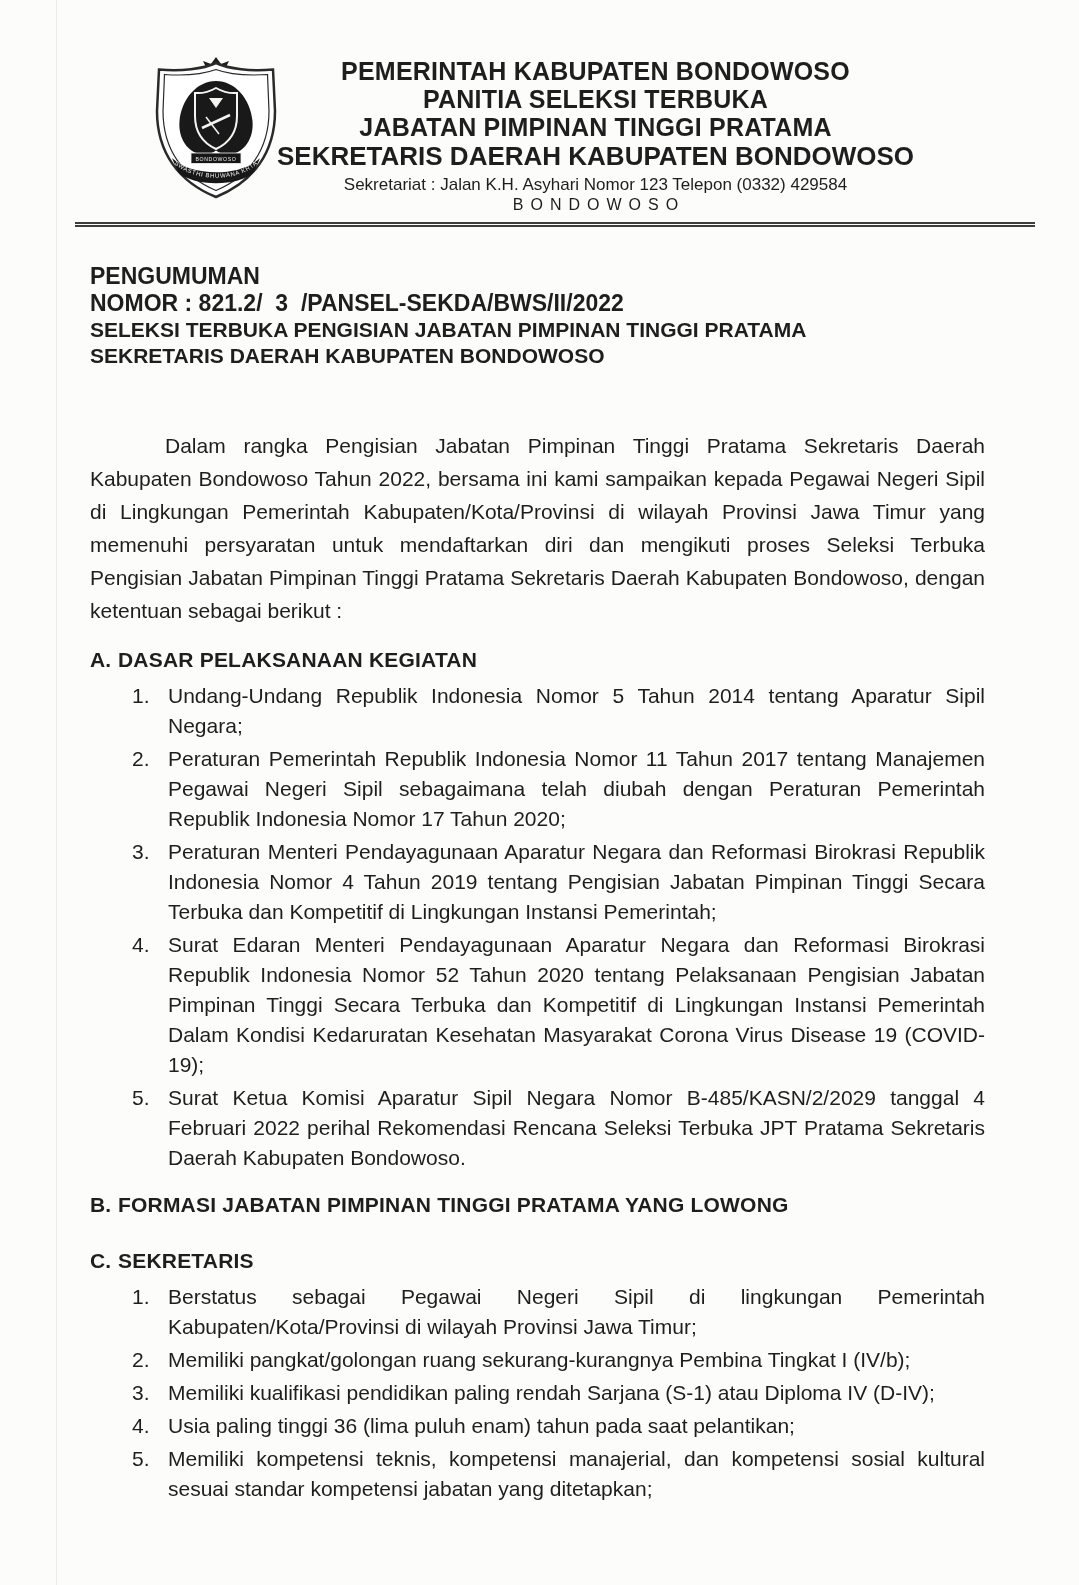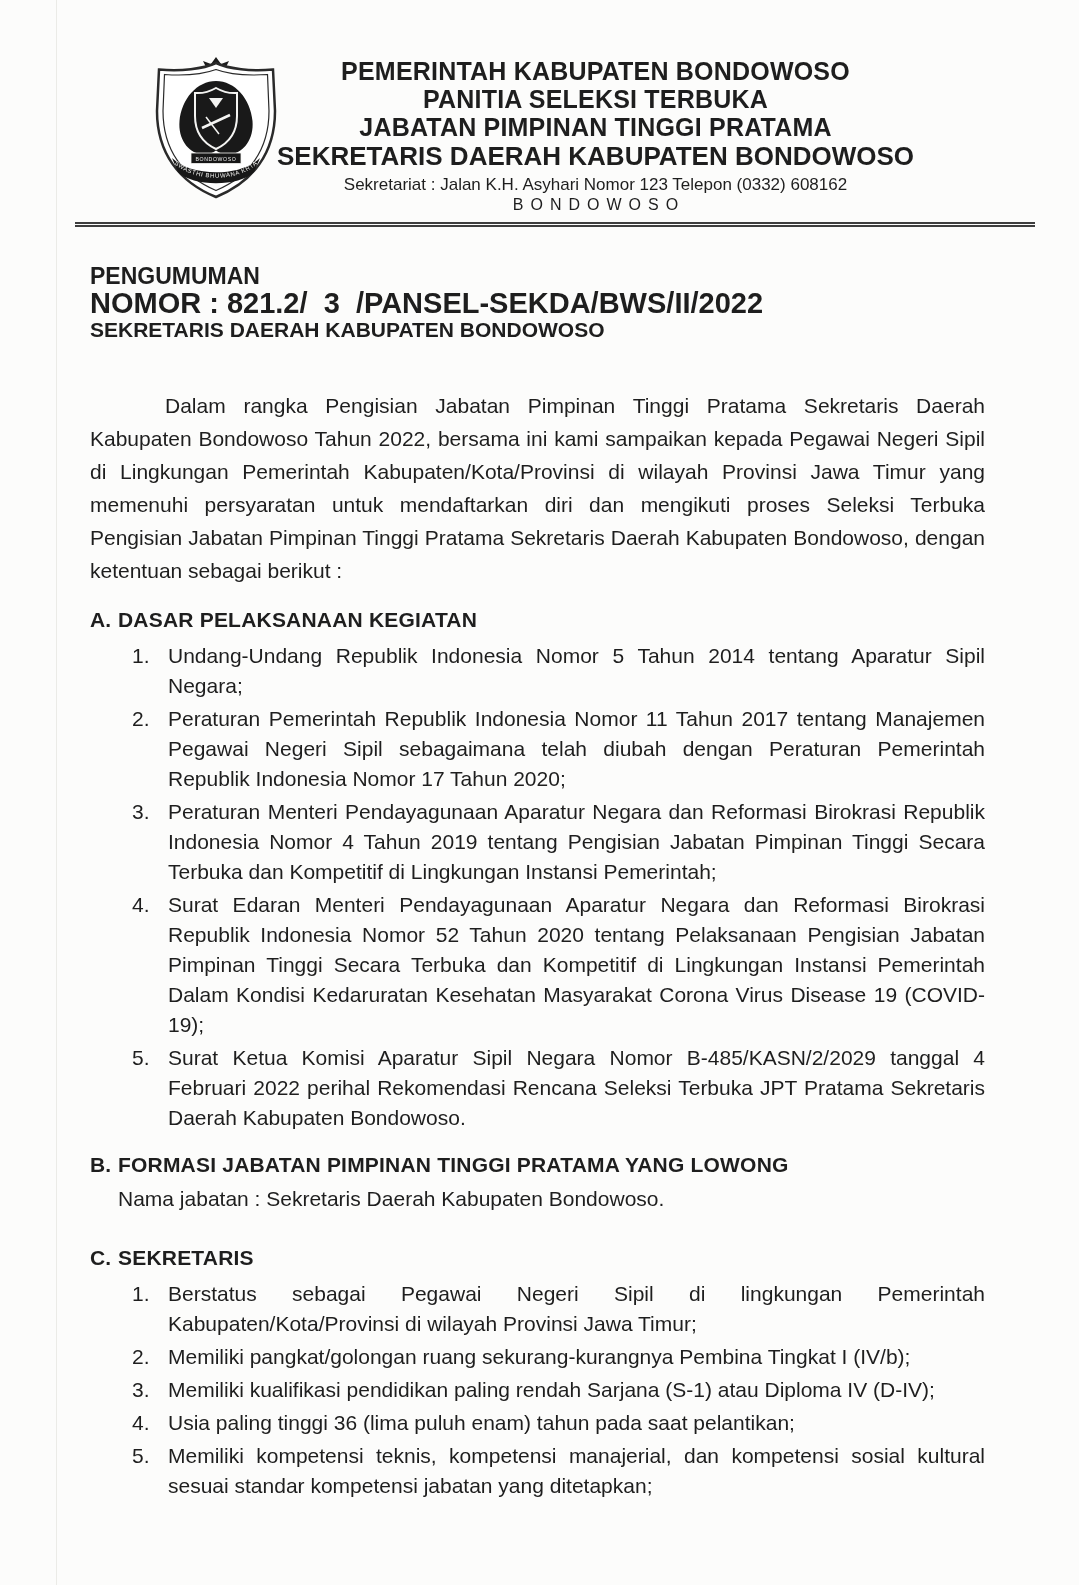--- a/index.html
+++ b/index.html
@@ -47,27 +47,27 @@
     margin-left: -15px;
     width: 960px;
     height: 1px;
     border-top: 2px solid #3d3d3d;
     border-bottom: 2px solid #3d3d3d;
   }
 
   
   .doc-title { margin-top: 36px; text-align: left; font-weight: bold; }
   .dt-heading { font-size: 23px; line-height: 27px; }
-  .dt-number  { font-size: 29px; line-height: 27px; white-space: pre-wrap; }
+  .dt-number  { font-size: 23px; line-height: 27px; white-space: pre-wrap; }
   .dt-about   { margin-top: 20px; font-size: 22px; line-height: 27px; }
   .dt-subject { font-size: 21px; line-height: 26px; }
 
   
   .intro {
-    margin-top: 46px;
+    margin-top: 60px;
     font-size: 21px;
     line-height: 33px;
     text-align: justify;
     text-indent: 75px;
   }
 
   .section-heading {
     display: flex;
     font-weight: bold;
     font-size: 21px;
@@ -133,30 +133,31 @@
         <text font-size="6" fill="#f2f2f0" letter-spacing="0.7" text-anchor="middle">
           <textPath href="#mottoArc" startOffset="50%">SWASTHI BHUWANA KRTA</textPath>
         </text>
       </svg>
 
       <div class="lh-text">
         <div class="lh-org">PEMERINTAH KABUPATEN BONDOWOSO</div>
         <div class="lh-committee">PANITIA SELEKSI TERBUKA</div>
         <div class="lh-position">JABATAN PIMPINAN TINGGI PRATAMA</div>
         <div class="lh-office">SEKRETARIS DAERAH KABUPATEN BONDOWOSO</div>
-        <div class="lh-secretariat">Sekretariat : Jalan K.H. Asyhari Nomor 123 Telepon (0332) 608162</div>
+        <div class="lh-secretariat">Sekretariat : Jalan K.H. Asyhari Nomor 123 Telepon (0332) 429584</div>
         <div class="lh-city">BONDOWOSO</div>
       </div>
     </div>
 
     <div class="rule"></div>
 
     <div class="doc-title">
       <div class="dt-heading">PENGUMUMAN</div>
       <div class="dt-number">NOMOR : 821.2/  3  /PANSEL-SEKDA/BWS/II/2022</div>
+      <div class="dt-subject">SELEKSI TERBUKA PENGISIAN JABATAN PIMPINAN TINGGI PRATAMA</div>
       <div class="dt-subject">SEKRETARIS DAERAH KABUPATEN BONDOWOSO</div>
     </div>
 
     <p class="intro">Dalam rangka Pengisian Jabatan Pimpinan Tinggi Pratama Sekretaris Daerah Kabupaten Bondowoso Tahun 2022, bersama ini kami sampaikan kepada Pegawai Negeri Sipil di Lingkungan Pemerintah Kabupaten/Kota/Provinsi di wilayah Provinsi Jawa Timur yang memenuhi persyaratan untuk mendaftarkan diri dan mengikuti proses Seleksi Terbuka Pengisian Jabatan Pimpinan Tinggi Pratama Sekretaris Daerah Kabupaten Bondowoso, dengan ketentuan sebagai berikut :</p>
 
     <div class="section sec-a">
       <div class="section-heading">
         <span class="sec-letter">A.</span>
         <span class="sec-title">DASAR PELAKSANAAN KEGIATAN</span>
       </div>
@@ -182,21 +183,20 @@
           <span class="item-text">Surat Ketua Komisi Aparatur Sipil Negara Nomor B-485/KASN/2/2029 tanggal 4 Februari 2022 perihal Rekomendasi Rencana Seleksi Terbuka JPT Pratama Sekretaris Daerah Kabupaten Bondowoso.</span>
         </li>
       </ol>
     </div>
 
     <div class="section sec-b">
       <div class="section-heading">
         <span class="sec-letter">B.</span>
         <span class="sec-title">FORMASI JABATAN PIMPINAN TINGGI PRATAMA YANG LOWONG</span>
       </div>
-      <div class="sec-body">Nama jabatan : Sekretaris Daerah Kabupaten Bondowoso.</div>
     </div>
 
     <div class="section sec-c">
       <div class="section-heading">
         <span class="sec-letter">C.</span>
         <span class="sec-title">SEKRETARIS</span>
       </div>
       <ol class="list">
         <li class="item">
           <span class="item-num">1.</span>

